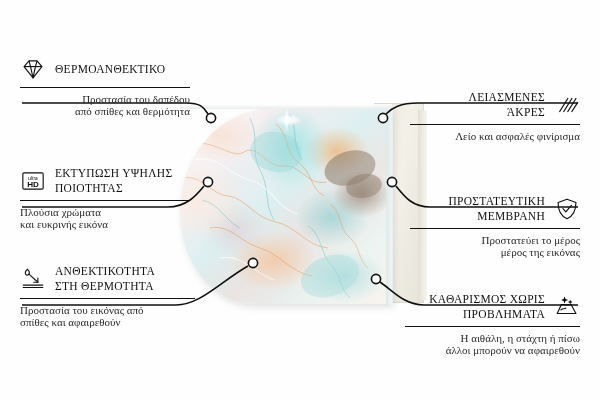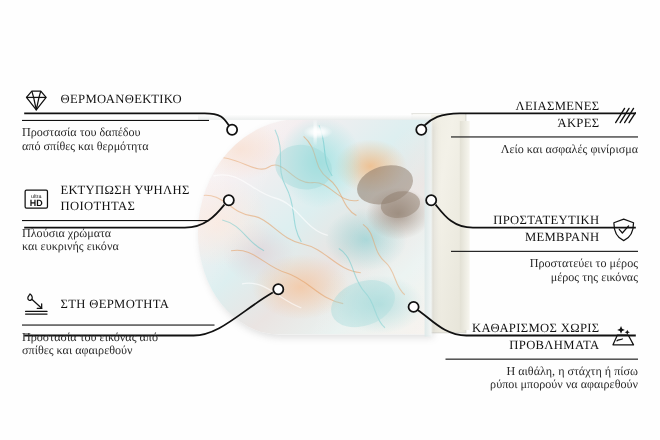--- a/index.html
+++ b/index.html
@@ -149,21 +149,21 @@
     <g fill="#ffffff" stroke="#111111" stroke-width="1.6">
       <circle cx="211" cy="118" r="4.6"></circle>
       <circle cx="208" cy="182" r="4.6"></circle>
       <circle cx="253" cy="263" r="4.6"></circle>
       <circle cx="383" cy="118" r="4.6"></circle>
       <circle cx="392" cy="182" r="4.6"></circle>
       <circle cx="376" cy="279" r="4.6"></circle>
     </g>
   </svg>
 
-  <div class="feature left" style="left:20px;top:78px;width:170px;">
+  <div class="feature left" style="left:20px;top:56px;width:170px;text-align:right;">
     <div class="head">
       <svg class="ico" viewBox="0 0 32 32">
         <g fill="none" stroke="#111" stroke-width="1.4" stroke-linejoin="round">
           <path d="M5,13 L11,6 L21,6 L27,13 L16,27 Z"></path>
           <path d="M5,13 L27,13"></path>
           <path d="M11,6 L13,13 L16,27 L19,13 L21,6"></path>
         </g>
       </svg>
       <div>
         <div class="title">ΘΕΡΜΟΑΝΘΕΚΤΙΚΟ</div>
@@ -200,20 +200,21 @@
       <svg class="ico" viewBox="0 0 32 32">
         <g fill="none" stroke="#111" stroke-width="1.4" stroke-linecap="round">
           <path d="M9,4 C12,6 12,9 10.5,10.5 C9,12 6.5,11 6.5,8.5 C6.5,6.5 8,5.5 9,4 Z"></path>
           <path d="M11,10 L22,20"></path>
           <path d="M17,20 L22,20 L22,15"></path>
           <path d="M4,23.5 L28,23.5"></path>
           <path d="M4,26.5 L28,26.5"></path>
         </g>
       </svg>
       <div>
+        <div class="title">ΑΝΘΕΚΤΙΚΟΤΗΤΑ</div>
         <div class="title">ΣΤΗ ΘΕΡΜΟΤΗΤΑ</div>
       </div>
     </div>
     <div class="rule"></div>
     <div class="desc">
       <div>Προστασία του εικόνας από</div>
       <div>σπίθες και αφαιρεθούν</div>
     </div>
   </div>
 
@@ -272,17 +273,17 @@
         </g>
         <g fill="#111">
           <path d="M13,3 L14.3,6 L17.3,7.3 L14.3,8.6 L13,11.6 L11.7,8.6 L8.7,7.3 L11.7,6 Z"></path>
           <path d="M20,7 L20.9,9 L22.9,9.9 L20.9,10.8 L20,12.8 L19.1,10.8 L17.1,9.9 L19.1,9 Z"></path>
         </g>
       </svg>
     </div>
     <div class="rule"></div>
     <div class="desc">
       <div>Η αιθάλη, η στάχτη ή πίσω</div>
-      <div>ρύποι μπορούν να αφαιρεθούν</div>
+      <div>άλλοι μπορούν να αφαιρεθούν</div>
     </div>
   </div>
 
 </div>
 
 </body></html>

